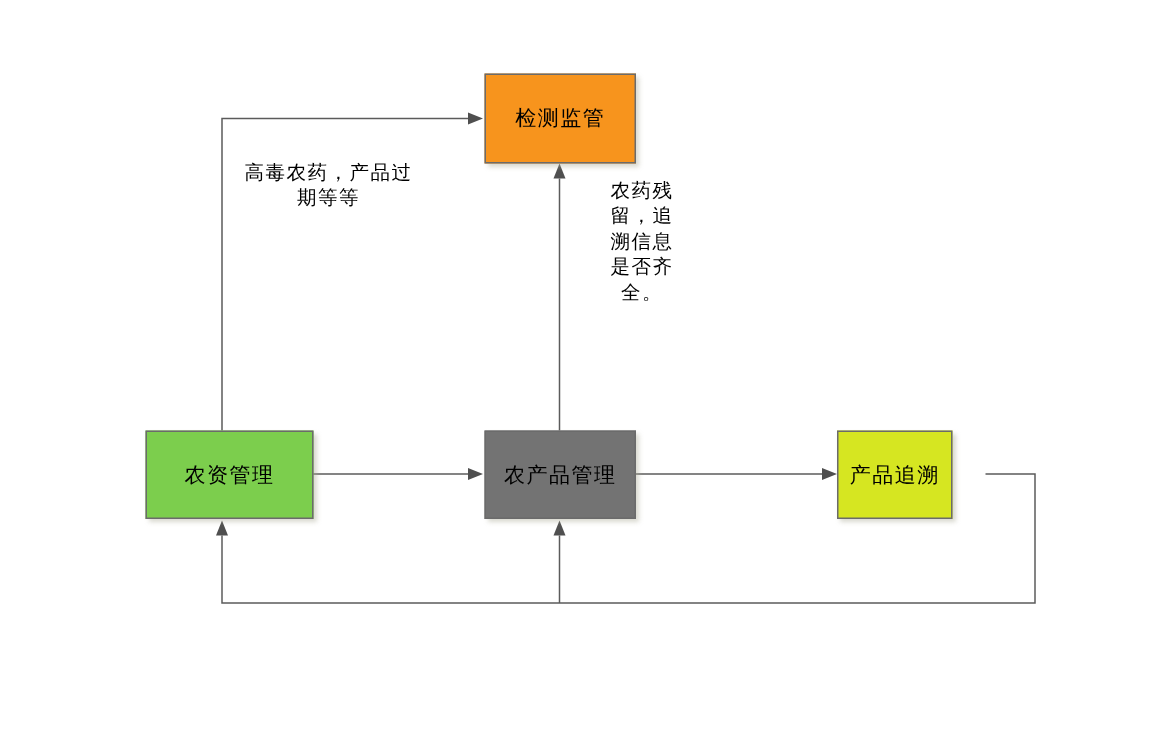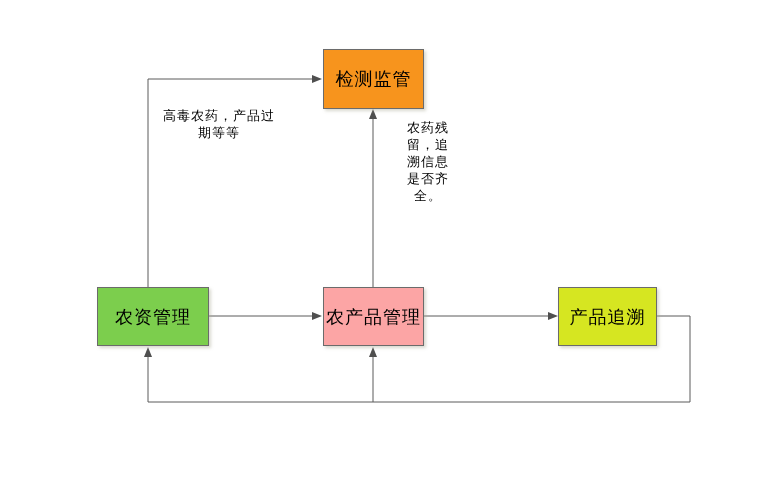--- a/index.html
+++ b/index.html
@@ -6,32 +6,32 @@
   #canvas{
     position:relative;width:784px;height:493px;background:#ffffff;overflow:hidden;
     font-family:"DejaVu Sans","Liberation Sans",sans-serif;color:#000;
   }
   #connectors{position:absolute;left:0;top:0;width:784px;height:493px;pointer-events:none;}
   #connectors path{fill:none;stroke:#5b5b5b;stroke-width:1;}
   #connectors polygon{fill:#4f4f4f;stroke:none;}
   .node{
     position:absolute;border:1px solid #6b6b6b;
     display:flex;align-items:center;justify-content:center;
-    font-size:18px;letter-spacing:1px;
+    font-size:14px;letter-spacing:1px;
     box-shadow:2px 2px 3px rgba(170,170,150,0.45);
     box-sizing:border-box;
   }
   .edge-label{
     position:absolute;font-size:13px;line-height:17px;
     white-space:pre-line;text-align:center;letter-spacing:1px;
   }
   #node-detection{left:323px;top:49px;width:101px;height:60px;}
   #node-materials{left:97px;top:287px;width:112px;height:59px;}
   #node-products{left:323px;top:287px;width:101px;height:59px;}
-  #node-trace{left:558px;top:287px;width:99px;height:59px;}
+  #node-trace{left:558px;top:287px;width:77px;height:59px;}
   #edge-label-1{left:160px;top:107px;width:118px;}
   #edge-label-2{left:401px;top:119px;width:54px;}
 </style>
 </head>
 <body>
 
 <div id="canvas">
 
   <svg id="connectors" viewBox="0 0 784 493" xmlns="http://www.w3.org/2000/svg">
 
@@ -67,21 +67,21 @@
   </svg>
 
   <div id="node-detection" class="node" style="background-color: rgb(247, 148, 29);">
     <span>检测监管</span>
   </div>
 
   <div id="node-materials" class="node" style="background-color: rgb(124, 206, 77);">
     <span>农资管理</span>
   </div>
 
-  <div id="node-products" class="node" style="background-color: #fca5a5;">
+  <div id="node-products" class="node" style="background-color: #737373;">
     <span>农产品管理</span>
   </div>
 
   <div id="node-trace" class="node" style="background-color: rgb(214, 230, 33);">
     <span>产品追溯</span>
   </div>
 
   <div id="edge-label-1" class="edge-label">高毒农药，产品过
 期等等</div>
 

